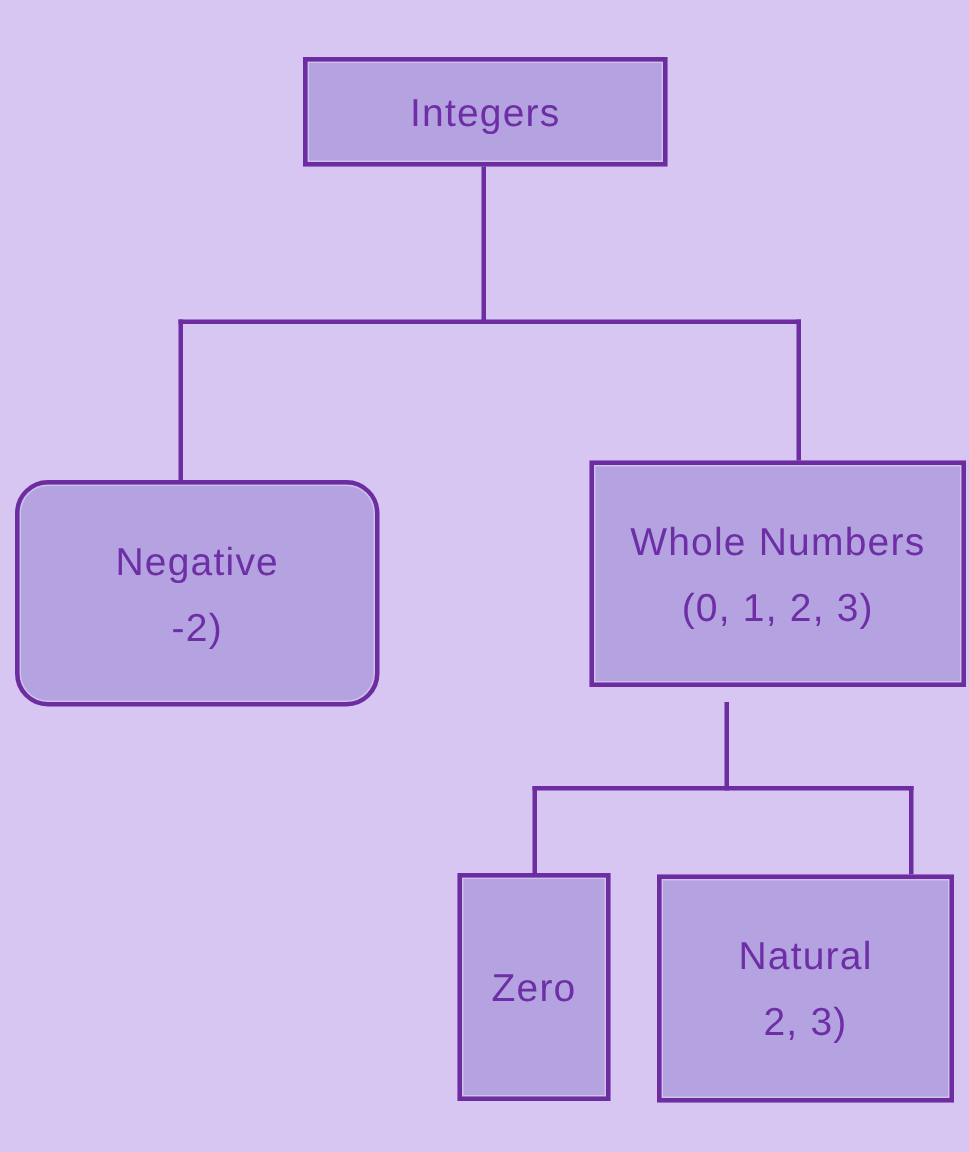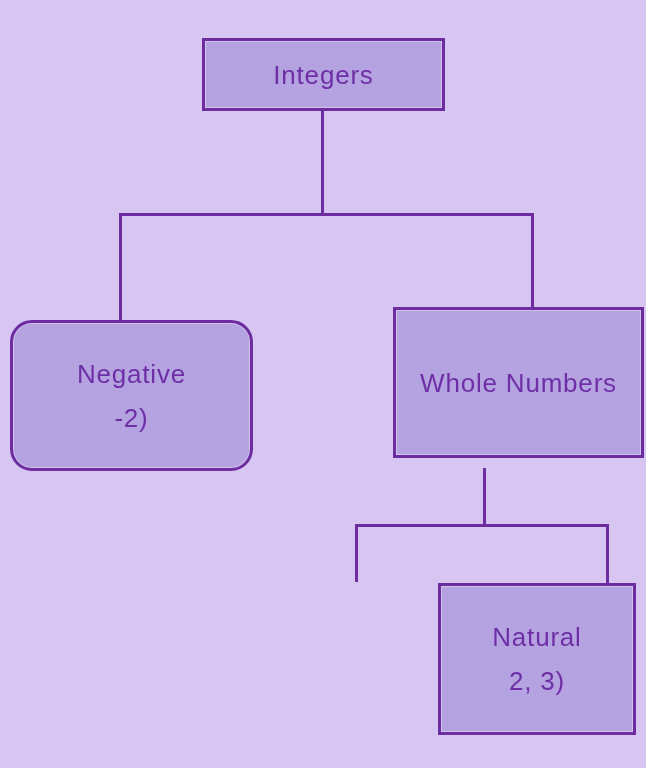--- a/index.html
+++ b/index.html
@@ -79,21 +79,25 @@
     <div class="txt-line">Integers</div>
   </div>
 
   <div class="node" id="node-negative">
     <div class="txt-line">Negative</div>
     <div class="txt-line">-2)</div>
   </div>
 
   <div class="node" id="node-whole">
     <div class="txt-line">Whole Numbers</div>
+    <div class="txt-line">(0, 1, 2, 3)</div>
   </div>
 
+  <div class="node" id="node-zero">
+    <div class="txt-line">Zero</div>
+  </div>
 
   <div class="node" id="node-natural">
     <div class="txt-line">Natural</div>
     <div class="txt-line">2, 3)</div>
   </div>
 
 </div>
 
 </body></html>

